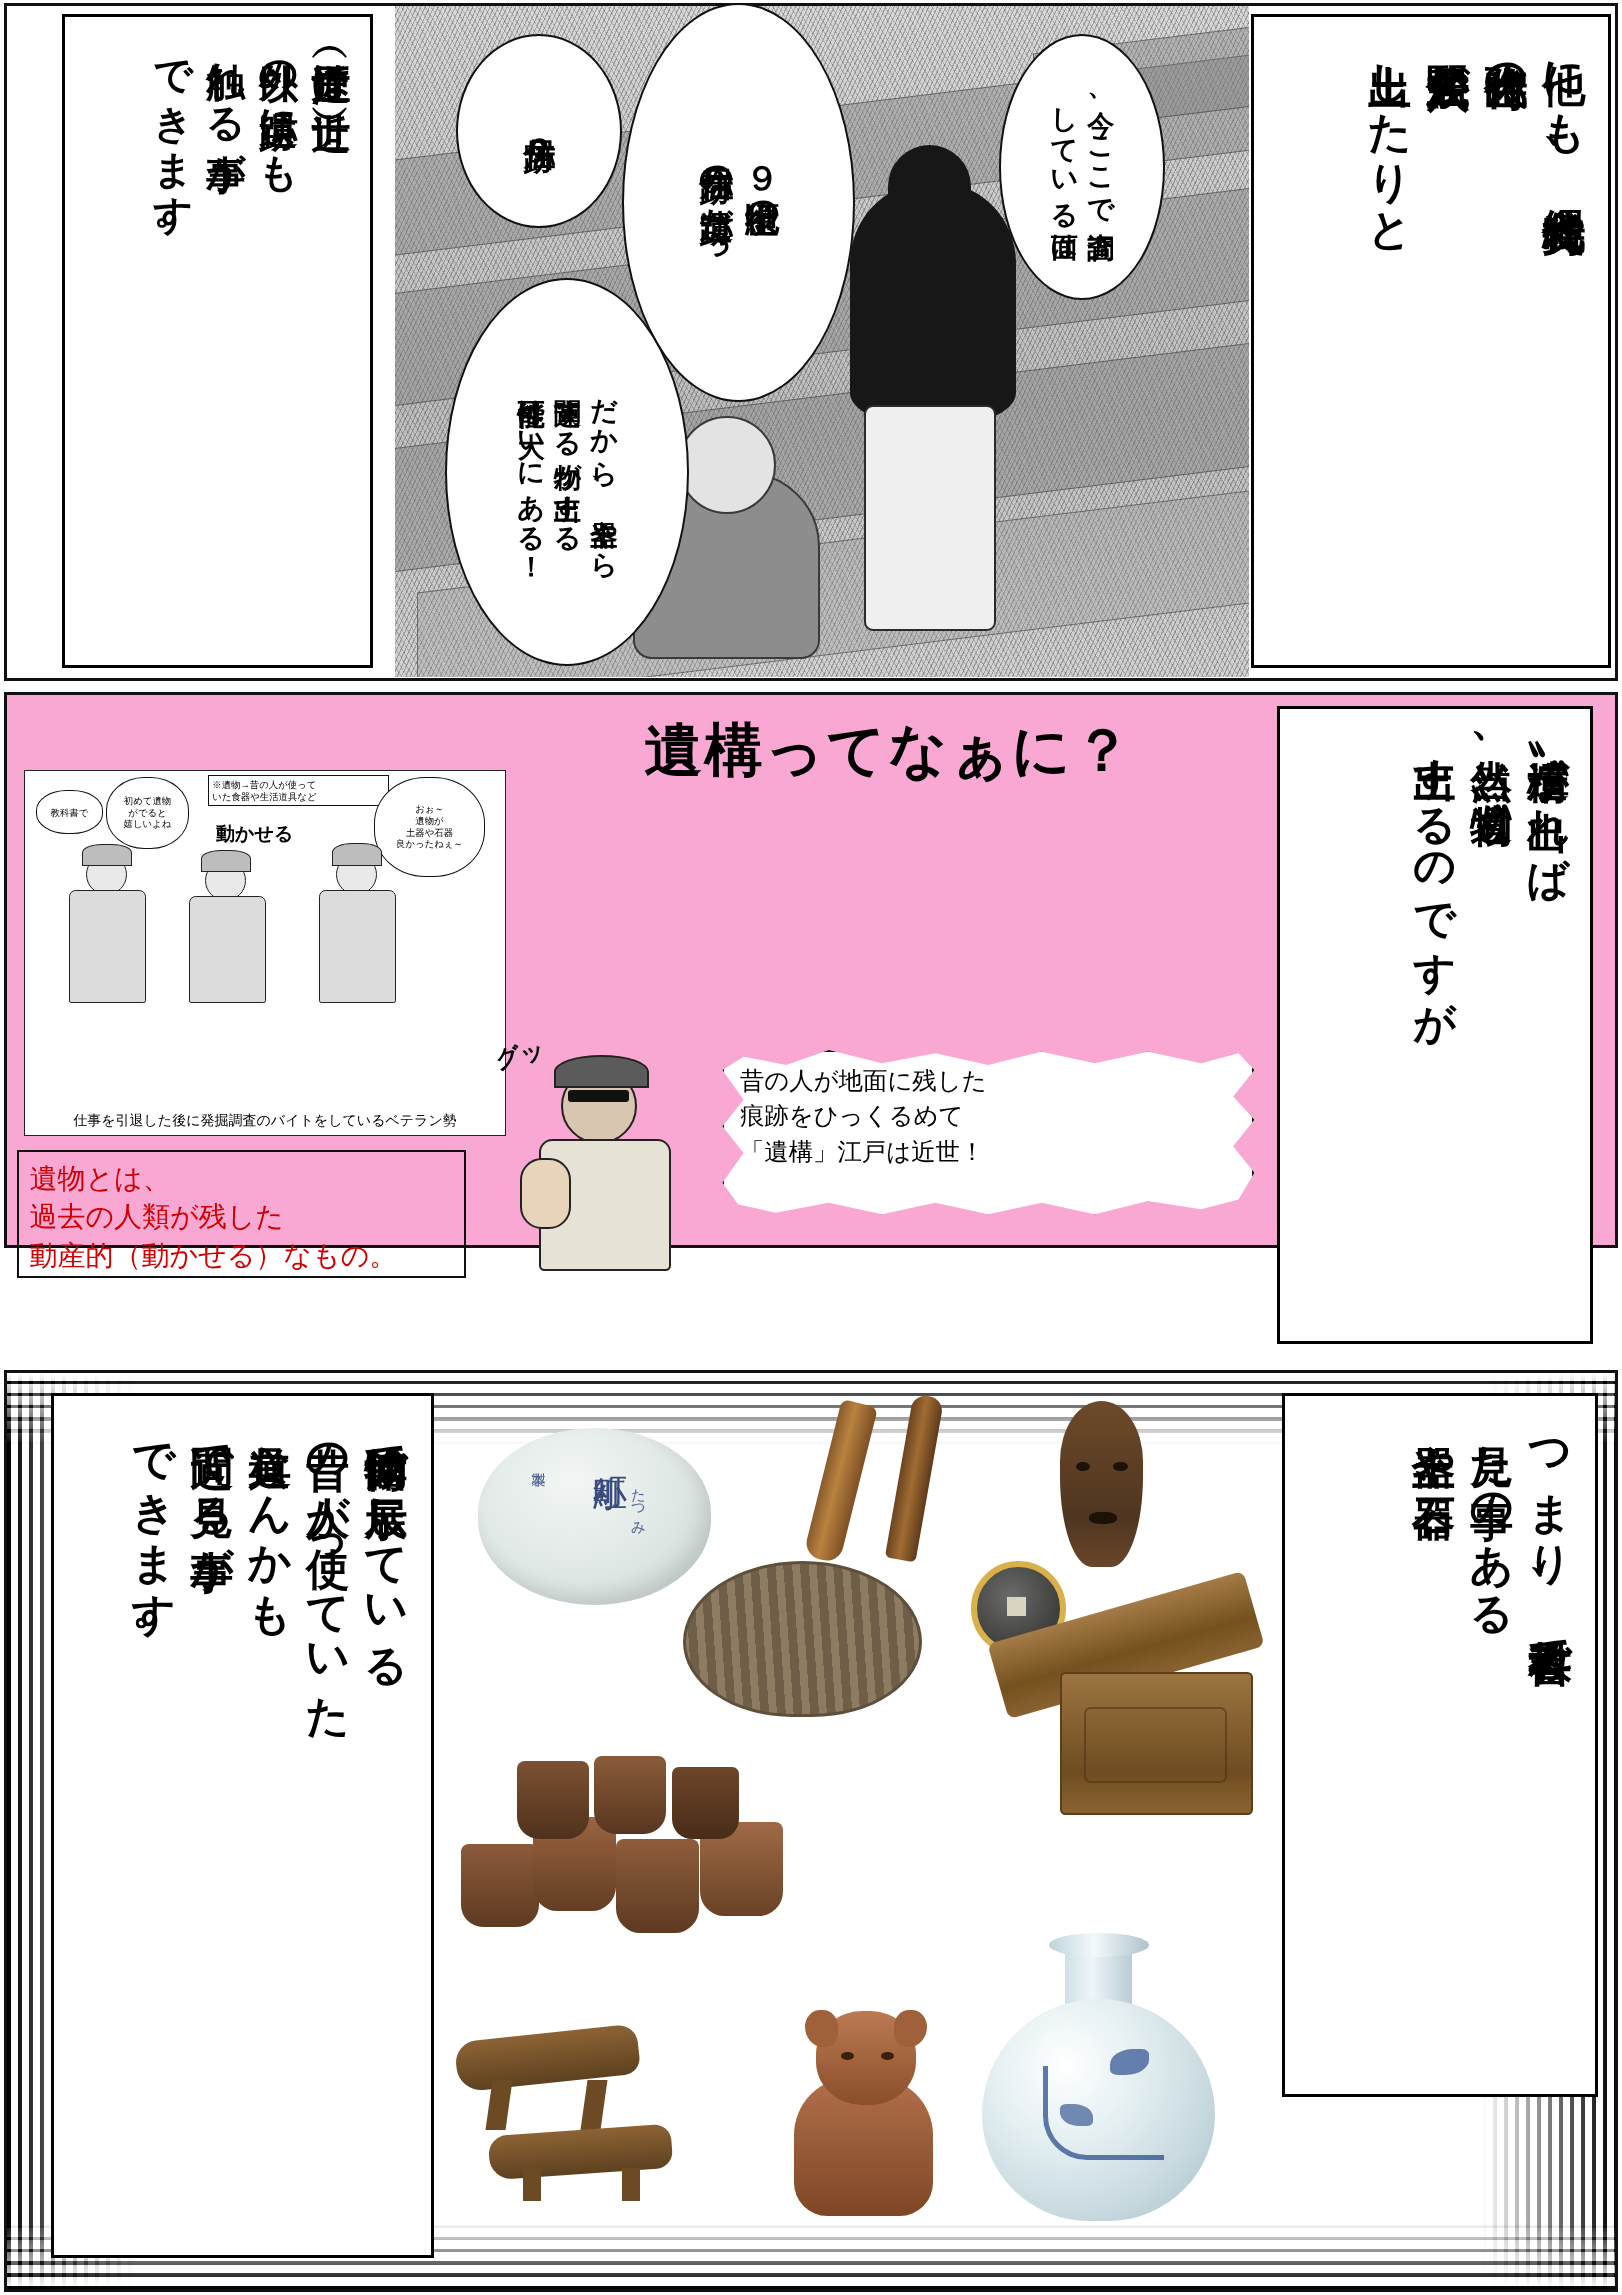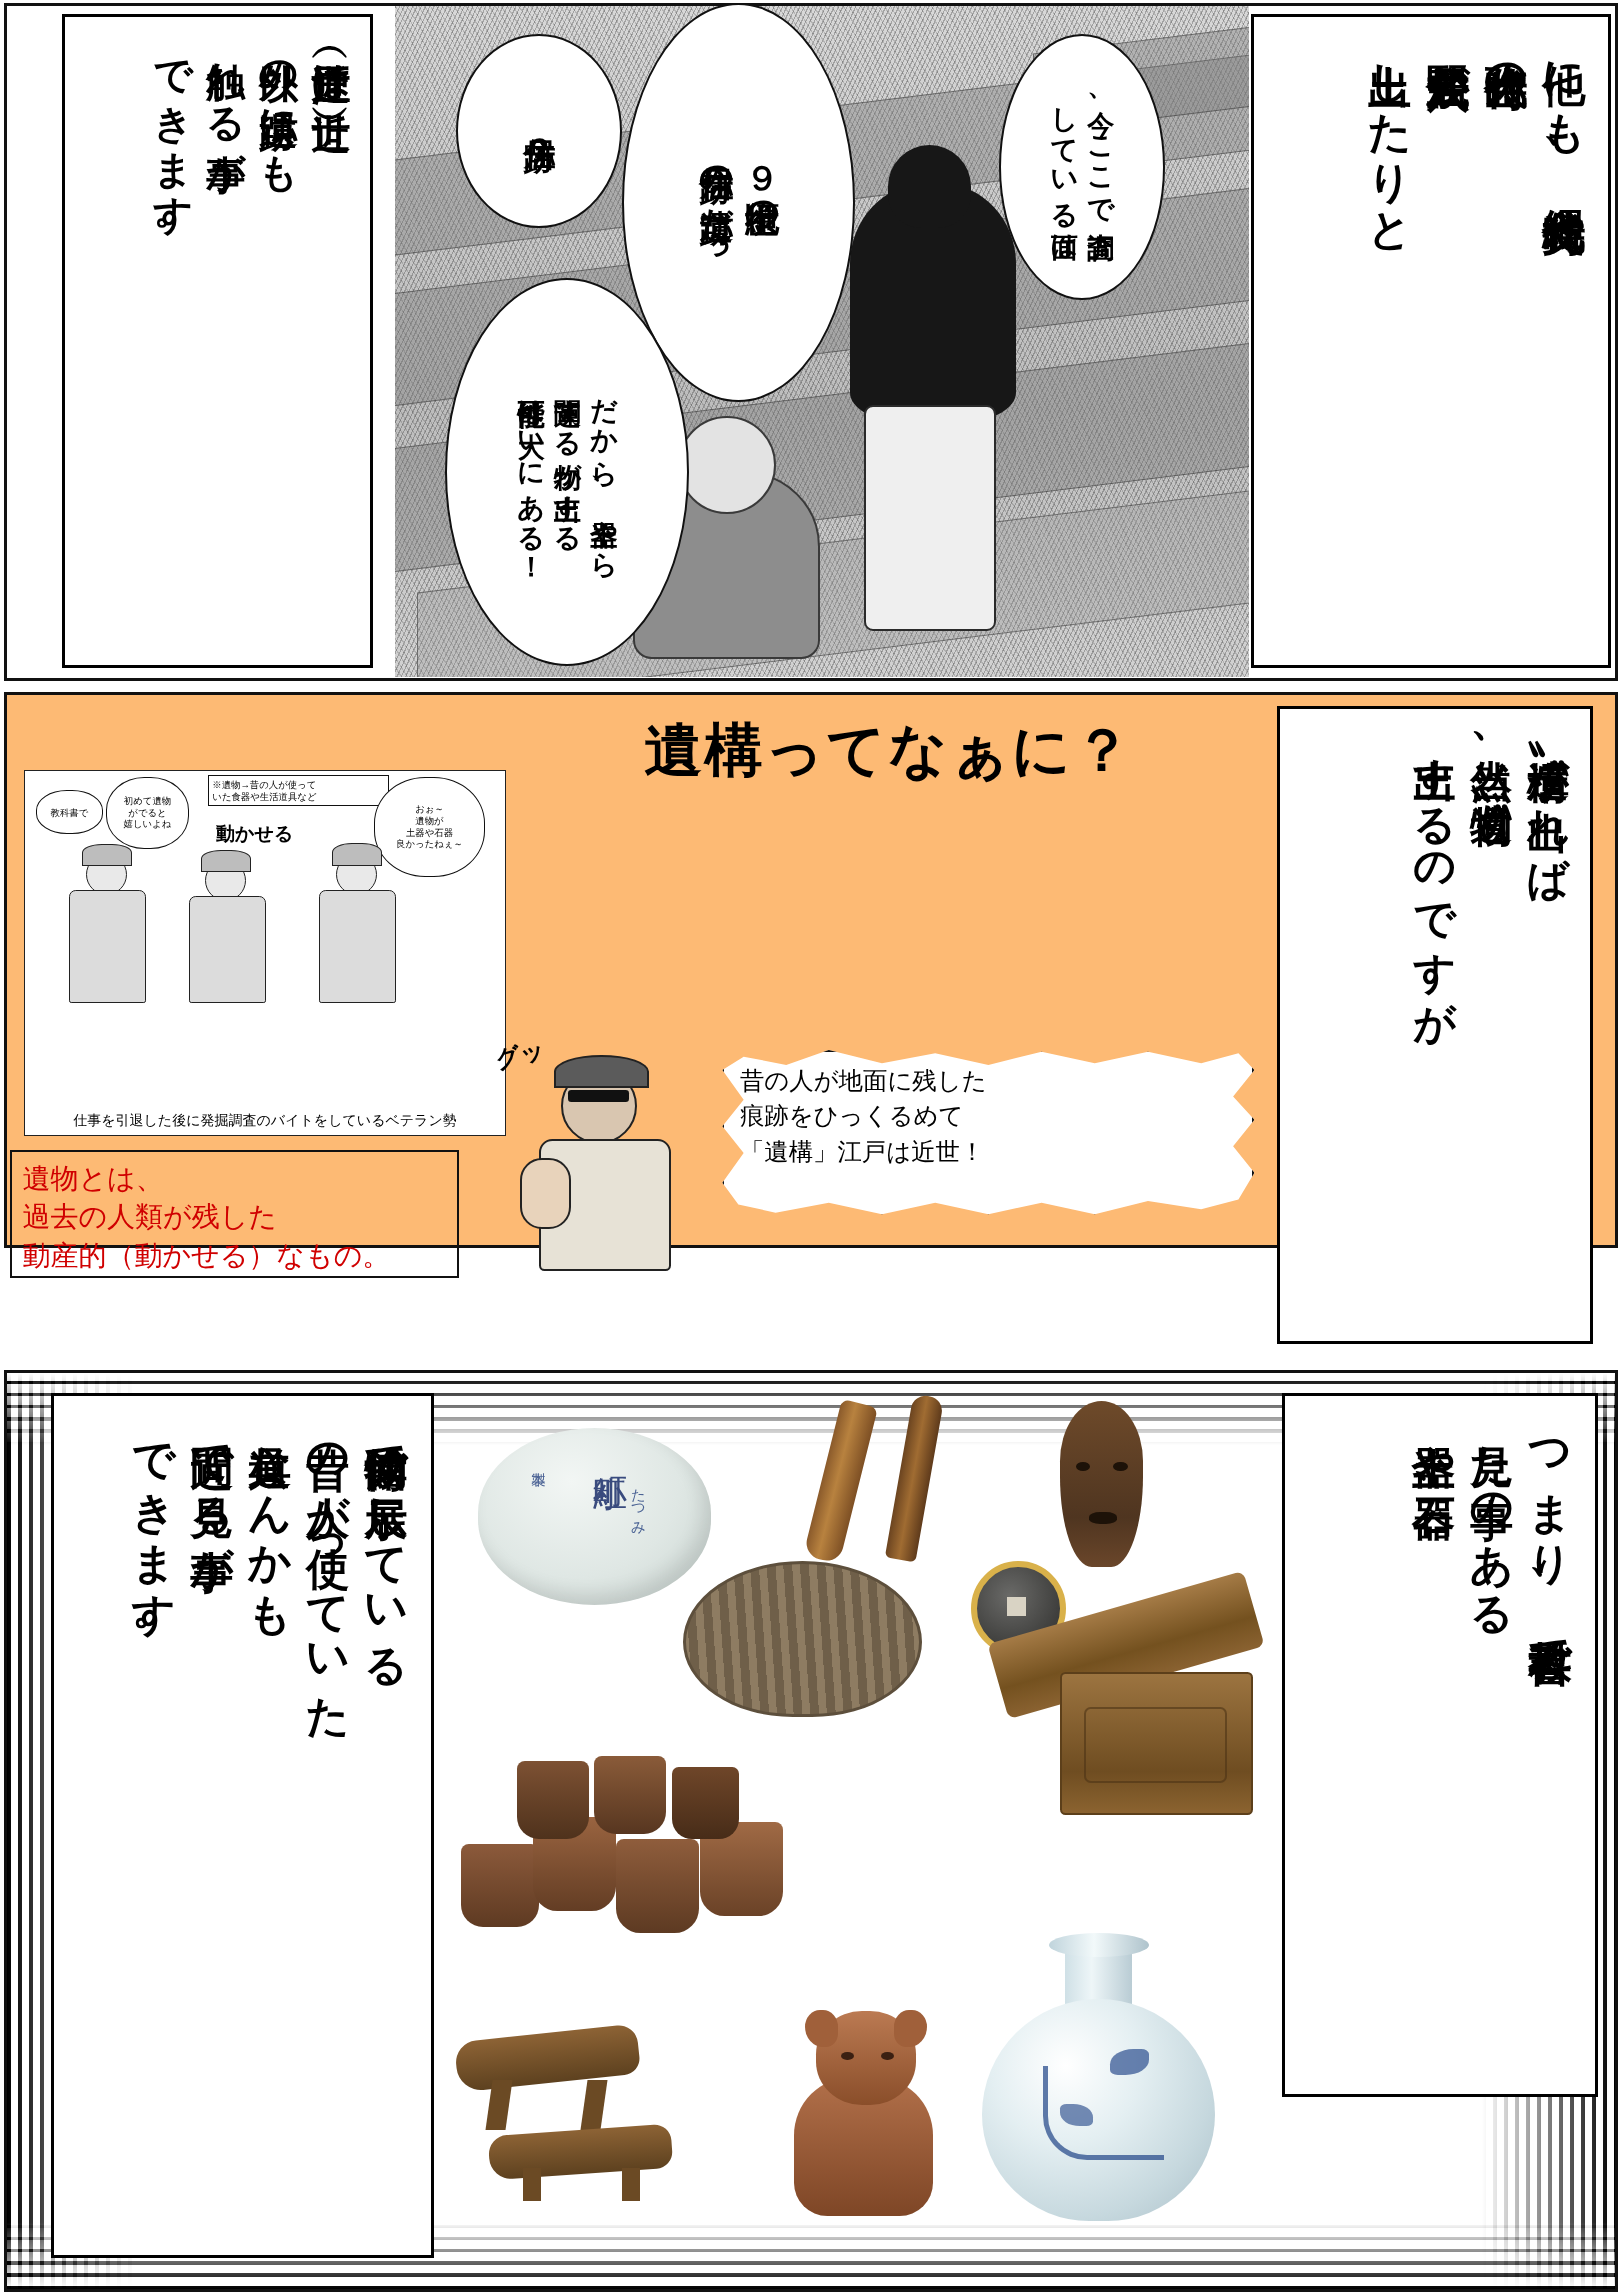--- a/index.html
+++ b/index.html
@@ -96,21 +96,21 @@
   }
   .bubble .vtext { font-weight: 700; }
 
   
   #panel2 {
     position: absolute;
     left: 4.4px; top: 692px;
     width: 1614px; height: 556px;
     border: 3.3px solid #111;
     box-sizing: border-box;
-    background: #fdba74;
+    background: #f9a8d4;
   }
   #p2-title {
     position: absolute;
     left: 521px; top: 16.6px;
     width: 721px;
     text-align: center;
     font-size: 58px;
     font-weight: 700;
     letter-spacing: 0.04em;
     font-family: "DejaVu Serif", serif;
@@ -118,21 +118,21 @@
   #p2-def {
     position: absolute;
     left: 543px; top: 103px;
     width: 699px;
     font-size: 32px;
     line-height: 1.42;
     font-family: "DejaVu Serif", serif;
   }
   #p2-ibutsu {
     position: absolute;
-    left: 3px; top: 455px;
+    left: 10px; top: 455px;
     width: 449px; height: 128px;
     border: 2.2px solid #111;
     box-sizing: border-box;
     padding: 7.8px 10px;
     color: #d00000;
     font-size: 28px;
     line-height: 1.38;
     font-family: "DejaVu Serif", serif;
   }
   #p2-illus {

